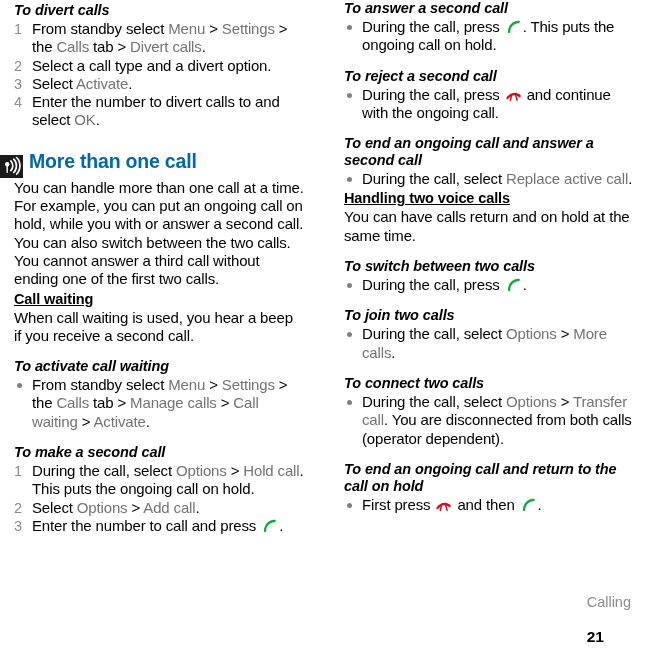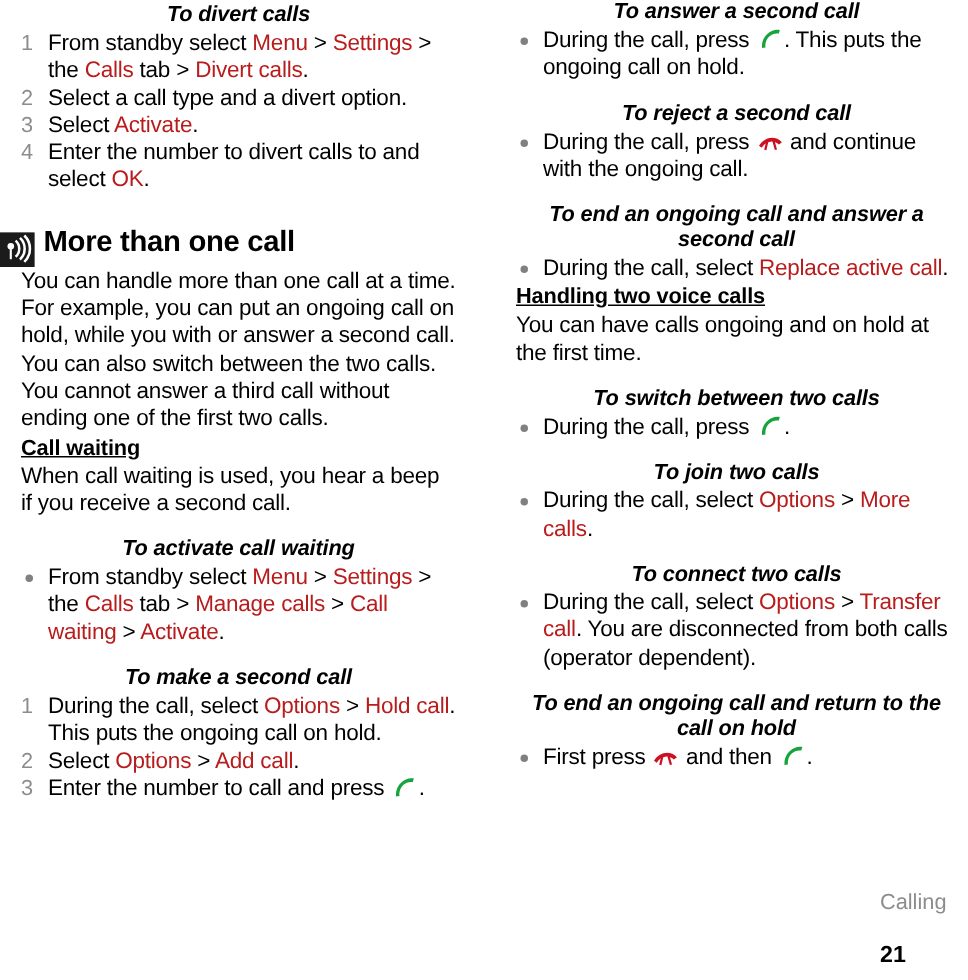--- a/index.html
+++ b/index.html
@@ -47,41 +47,40 @@
     flex: 0 0 auto;
     width: 23px;
     height: 23px;
     background: #1b1b1b;
     margin: 5px 6px 0 -14px;
     position: relative;
   }
   .h-section-title {
     font-size: 19.5px;
     font-weight: bold;
-    color: #000000;
+    color: #0369a1;
     line-height: 23px;
     letter-spacing: -0.2px;
   }
 
   .h-sub {
     font-size: 14.5px;
     font-weight: bold;
     line-height: 17px;
     margin: 2px 0 1px 0;
     letter-spacing: -0.1px;
     text-decoration: underline;
   }
   .h-proc {
     font-size: 14.5px;
     font-weight: bold;
     font-style: italic;
     line-height: 17px;
     margin: 13px 0 1px 0;
     letter-spacing: -0.1px;
-    text-align: center;
   }
   .h-proc.first, .h-sub.first { margin-top: 0; }
 
   p.para {
     font-size: 15px;
     line-height: 18.3px;
     margin: 0 0 0 0;
     letter-spacing: -0.15px;
   }
 
@@ -110,21 +109,21 @@
   ul.bullets > li > .dot {
     position: absolute;
     left: 3px;
     top: 7px;
     width: 5px;
     height: 5px;
     border-radius: 50%;
     background: #808080;
   }
 
-  .gr { color: #b91c1c; }
+  .gr { color: #737373; }
 
   
   .keyicon {
     display: inline-block;
     vertical-align: -2px;
     width: 17px;
     height: 14px;
     margin: 0 1px;
   }
   .keyicon svg { display: block; width: 17px; height: 14px; }
@@ -237,21 +236,21 @@
 
     <div class="block">
       <div class="h-proc">To end an ongoing call and answer a second call</div>
       <ul class="bullets">
           <li><span class="dot"></span>During the call, select <span class="gr">Replace active call</span>.</li>
         </ul>
     </div>
 
     <div class="block">
       <div class="h-sub">Handling two voice calls</div>
-      <p class="para">You can have calls ongoing and on hold at the first time.</p>
+      <p class="para">You can have calls return and on hold at the same time.</p>
     </div>
 
     <div class="block">
       <div class="h-proc">To switch between two calls</div>
       <ul class="bullets">
           <li><span class="dot"></span>During the call, press <span class="keyicon"><svg viewBox="0 0 17 14">
                 <path d="M3.0 13.0 C2.6 8.2 5.0 3.6 9.6 1.6 C11.4 0.8 13.3 0.6 14.9 1.0 L14.2 3.4 C12.9 3.1 11.5 3.3 10.2 3.9 C6.6 5.5 4.9 9.0 5.3 12.7 Z" fill="#19a33c"></path>
               </svg></span>.</li>
         </ul>
     </div>

